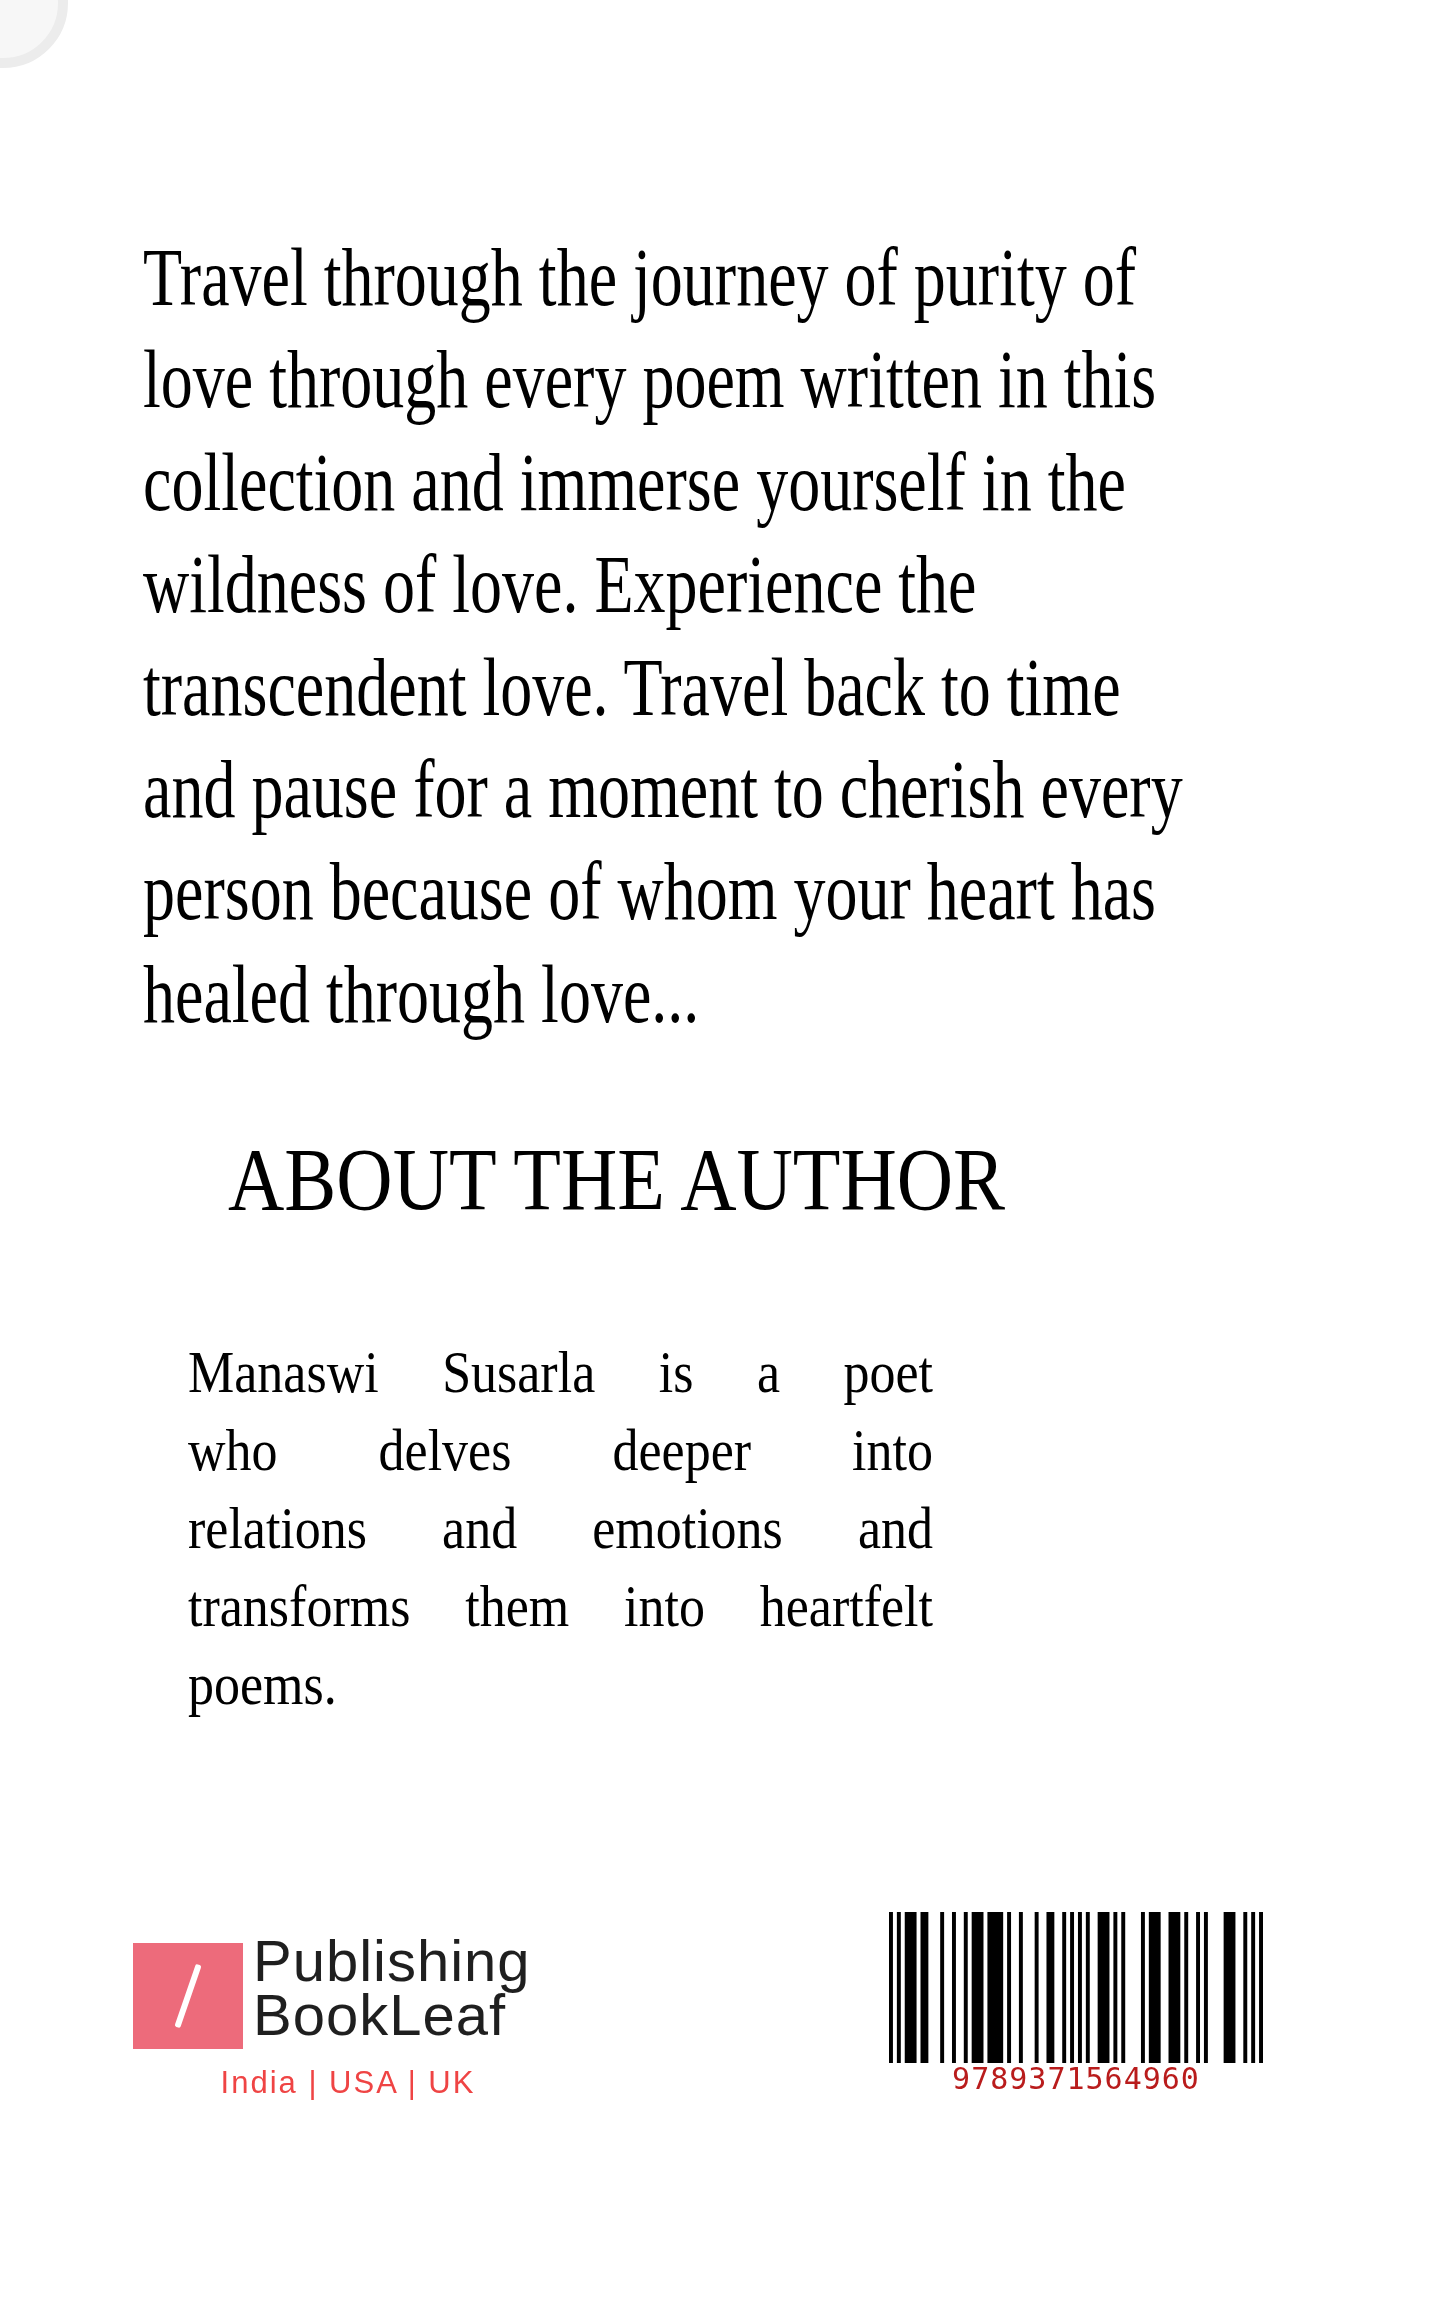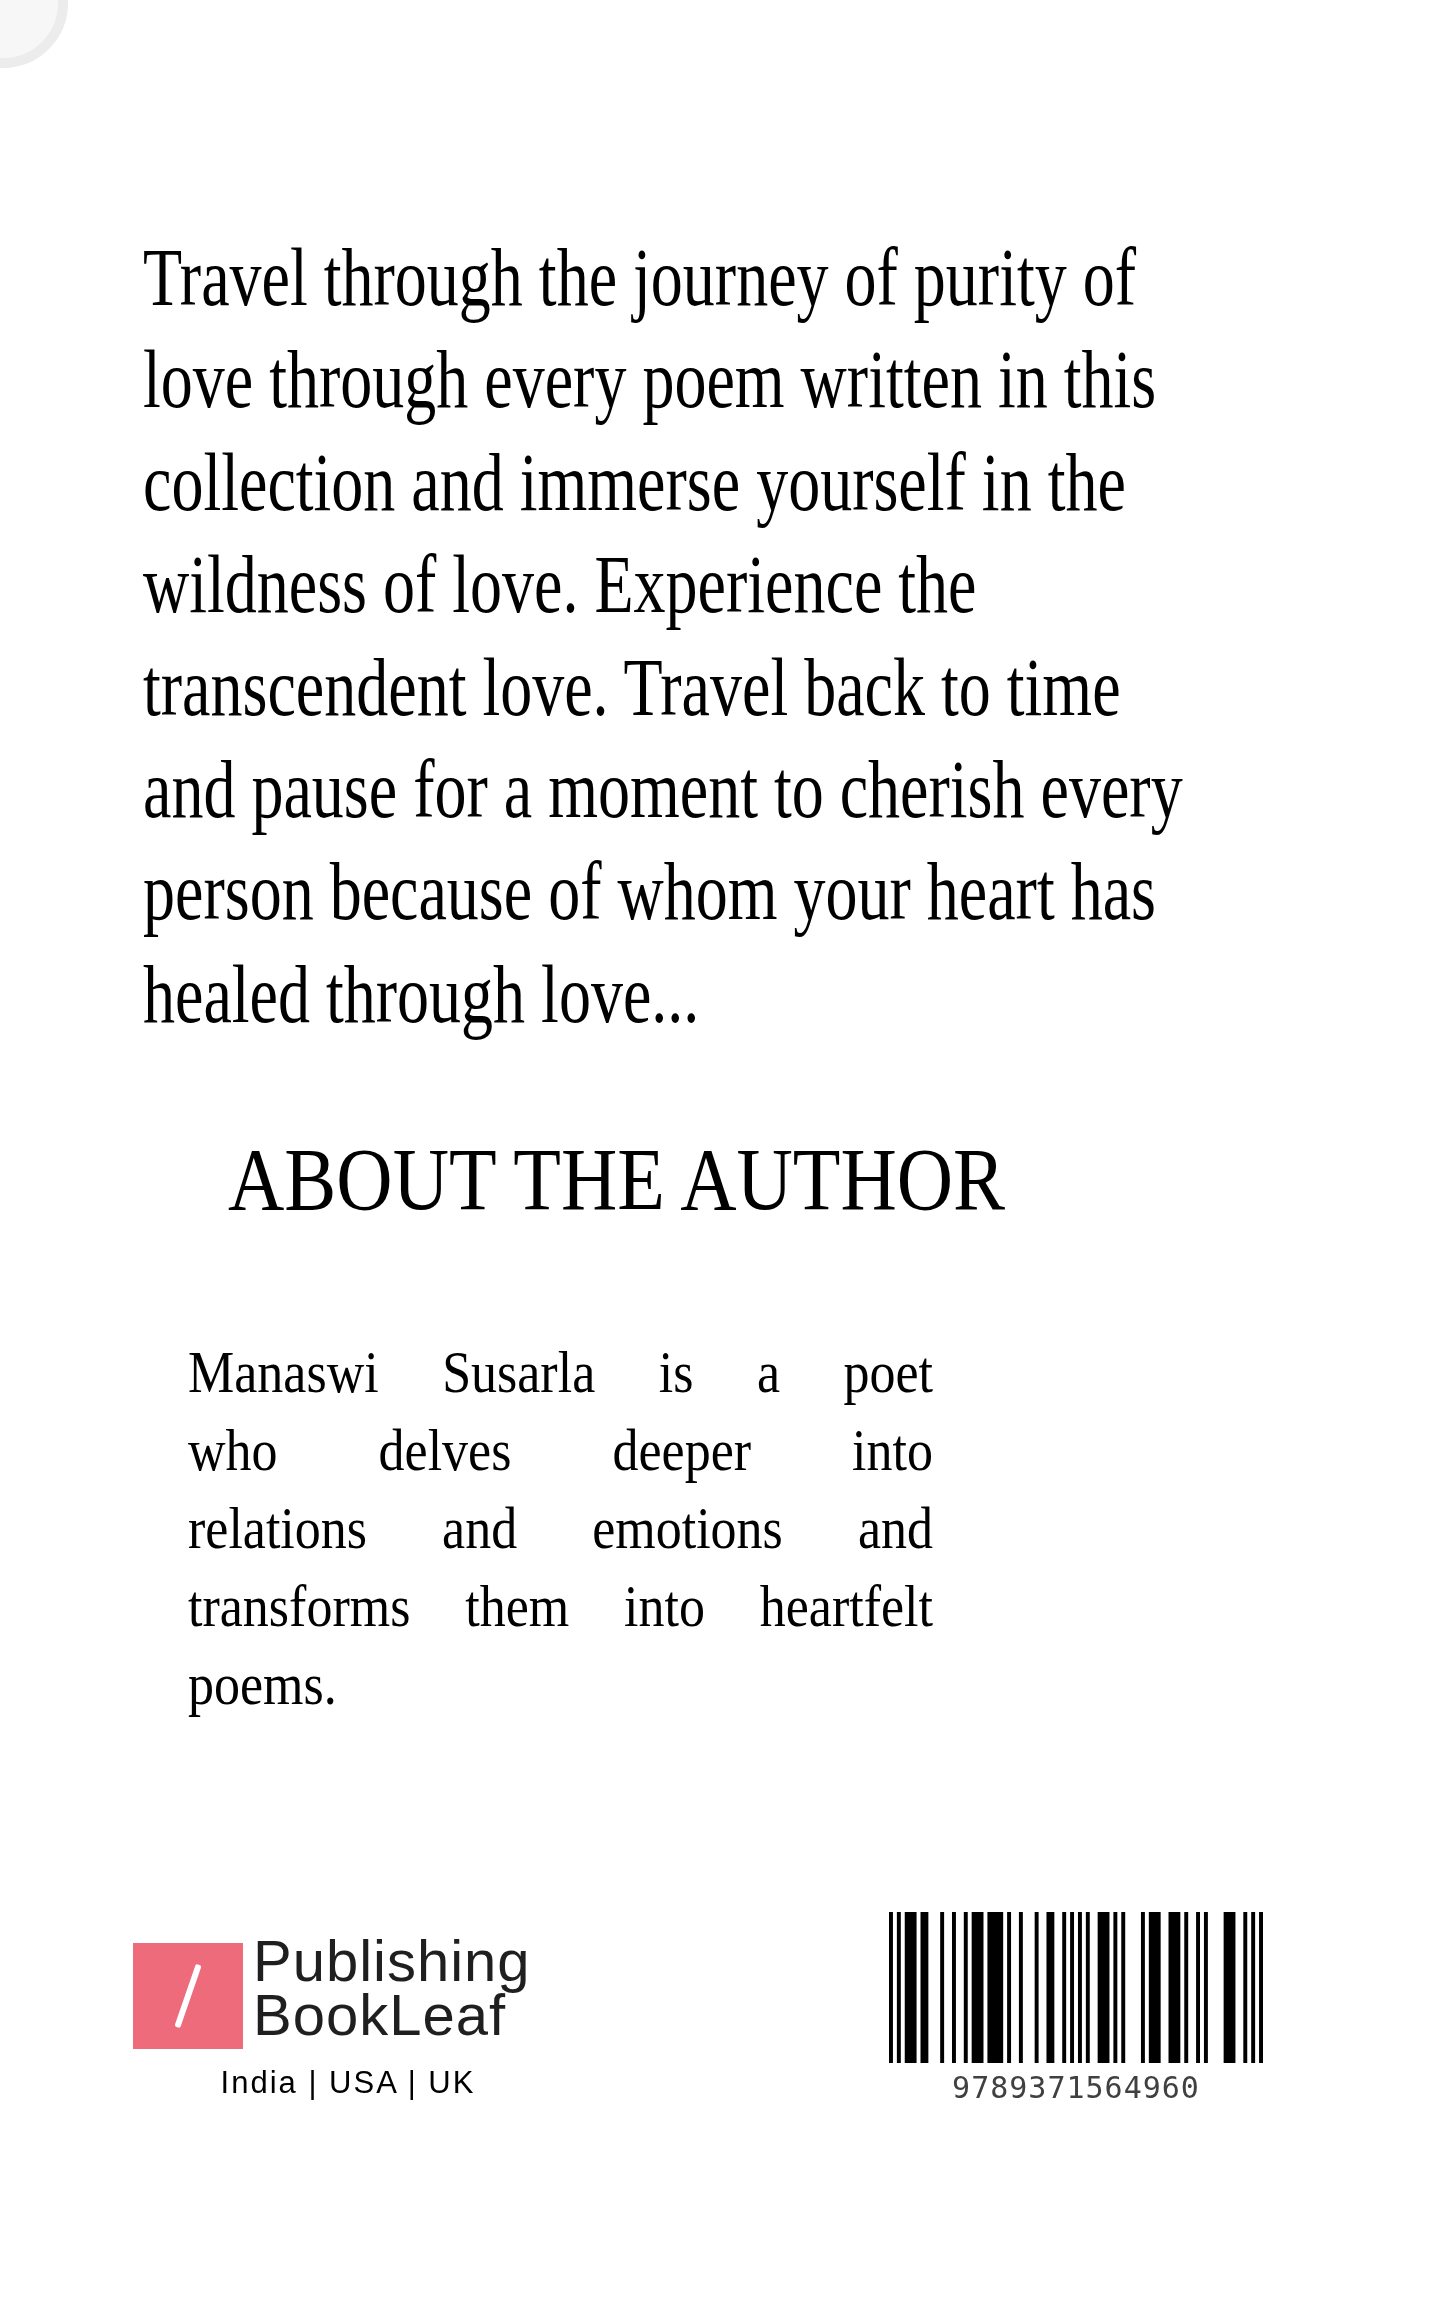--- a/index.html
+++ b/index.html
@@ -67,34 +67,33 @@
     color:#1f1f1f;
     letter-spacing:1px;
     white-space:nowrap;
   }
   .regions{
     margin-top:14px;
     text-align:center;
     width:430px;
     font-family:"Liberation Sans", sans-serif;
     font-size:31px;line-height:40px;
-    color:#000000;
+    color:#ef4444;
     letter-spacing:2px;
     white-space:nowrap;
   }
   
   .barcode{position:absolute;left:889px;top:1912px;width:374px;}
   .barcode svg{display:block;width:374px;height:151px;}
   .barcode-number{
-    margin-top:9px;
     text-align:center;
     font-family:"DejaVu Sans Mono", monospace;
     font-size:30px;line-height:32px;
     letter-spacing:1px;
-    color:#404040;
+    color:#b91c1c;
     white-space:nowrap;
   }
 </style>
 </head>
 <body>
 
 <div class="page">
 
   <div class="corner-arc"></div>
 

